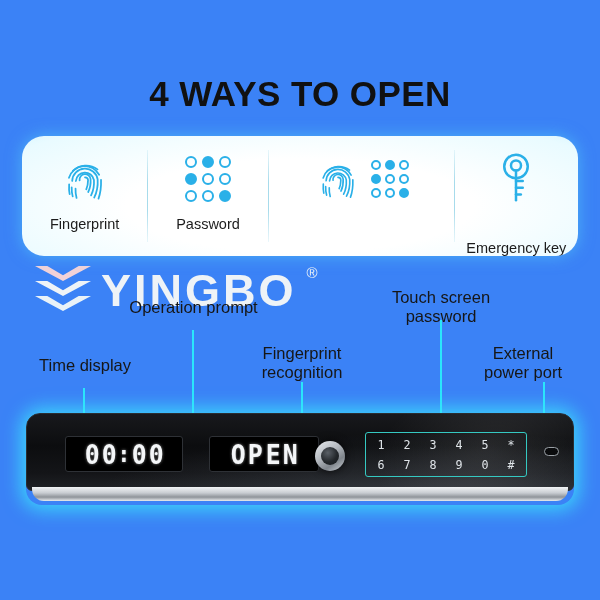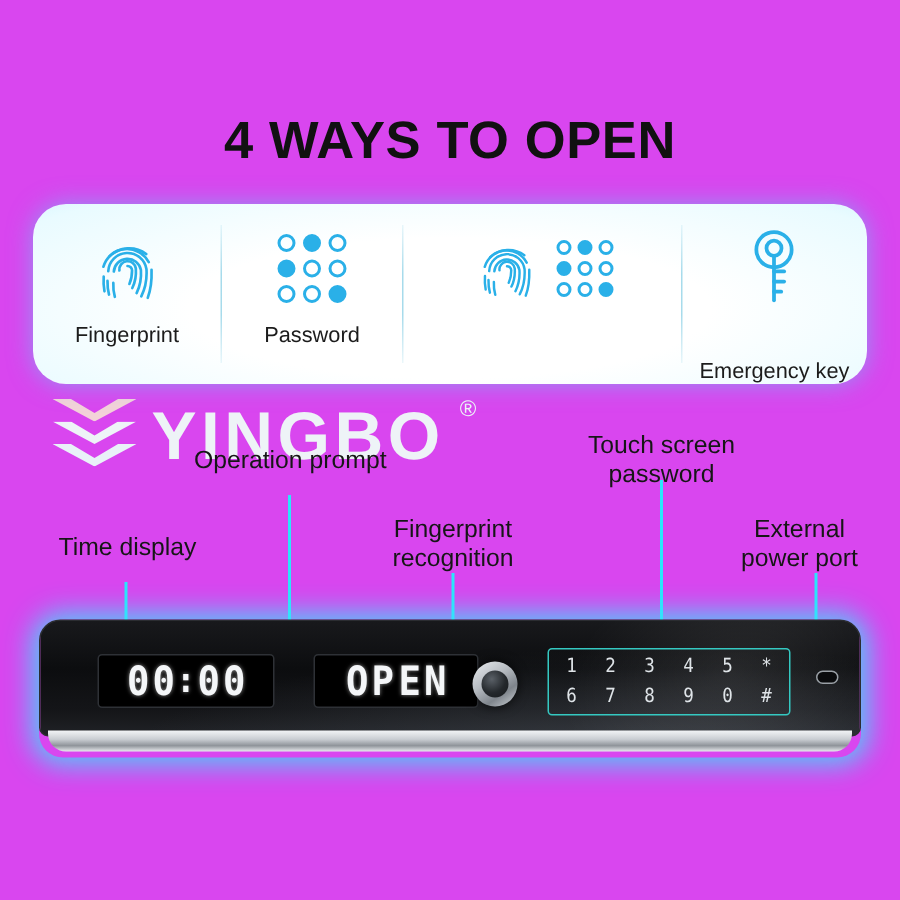--- a/index.html
+++ b/index.html
@@ -9,21 +9,21 @@
     height: 600px;
     overflow: hidden;
     background: #ffffff;
     font-family: "Liberation Sans", sans-serif;
   }
 
   #root {
     position: relative;
     width: 600px;
     height: 600px;
-    background: #d946ef;
+    background: #3b82f6;
   }
 
   
   .title {
     position: absolute;
     top: 74px;
     left: 0;
     width: 600px;
     text-align: center;
     font-size: 35px;
@@ -421,21 +421,21 @@
   <div class="callout" style="left:10px; top:356px; width:150px;">Time display</div>
 
   <div class="callout" style="left:106px; top:298px; width:175px;">Operation prompt</div>
 
   <div class="callout" style="left:232px; top:344px; width:140px;">Fingerprint
 recognition</div>
 
   <div class="callout" style="left:368px; top:288px; width:146px;">Touch screen
 password</div>
 
-  <div class="callout" style="left:478px; top:344px; width:110px;text-align:center;">External
+  <div class="callout" style="left:468px; top:344px; width:110px;text-align:center;">External
 power port</div>
 
   <div class="leader" style="left:83px;  top:388px; height:62px;"></div>
   <div class="leader" style="left:192px; top:330px; height:120px;"></div>
   <div class="leader" style="left:301px; top:382px; height:62px;"></div>
   <div class="leader" style="left:440px; top:320px; height:123px;"></div>
   <div class="leader" style="left:543px; top:382px; height:62px;"></div>
 
   <div class="device-wrap">
     <div class="device-glow"></div>

